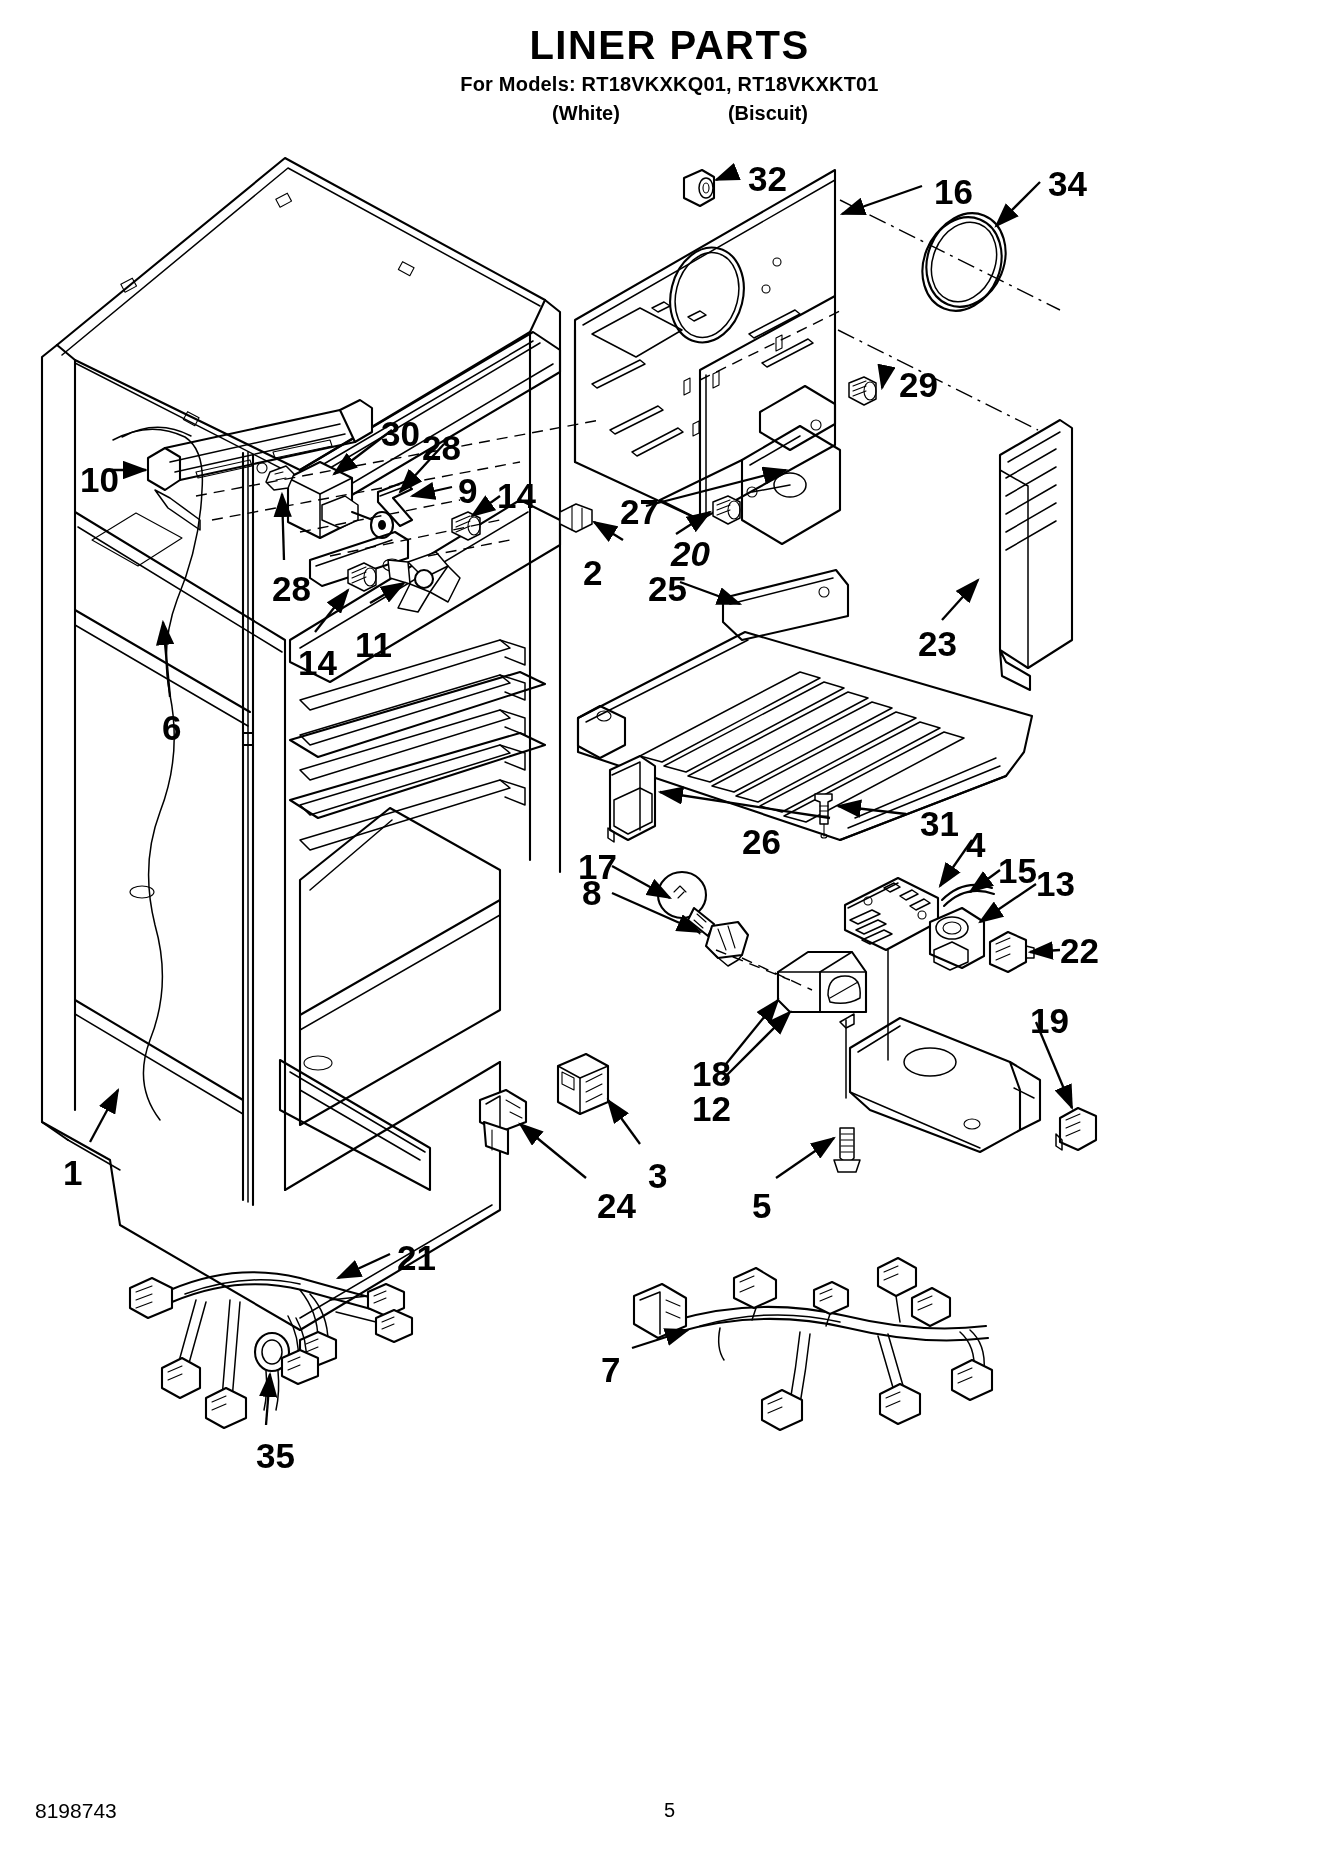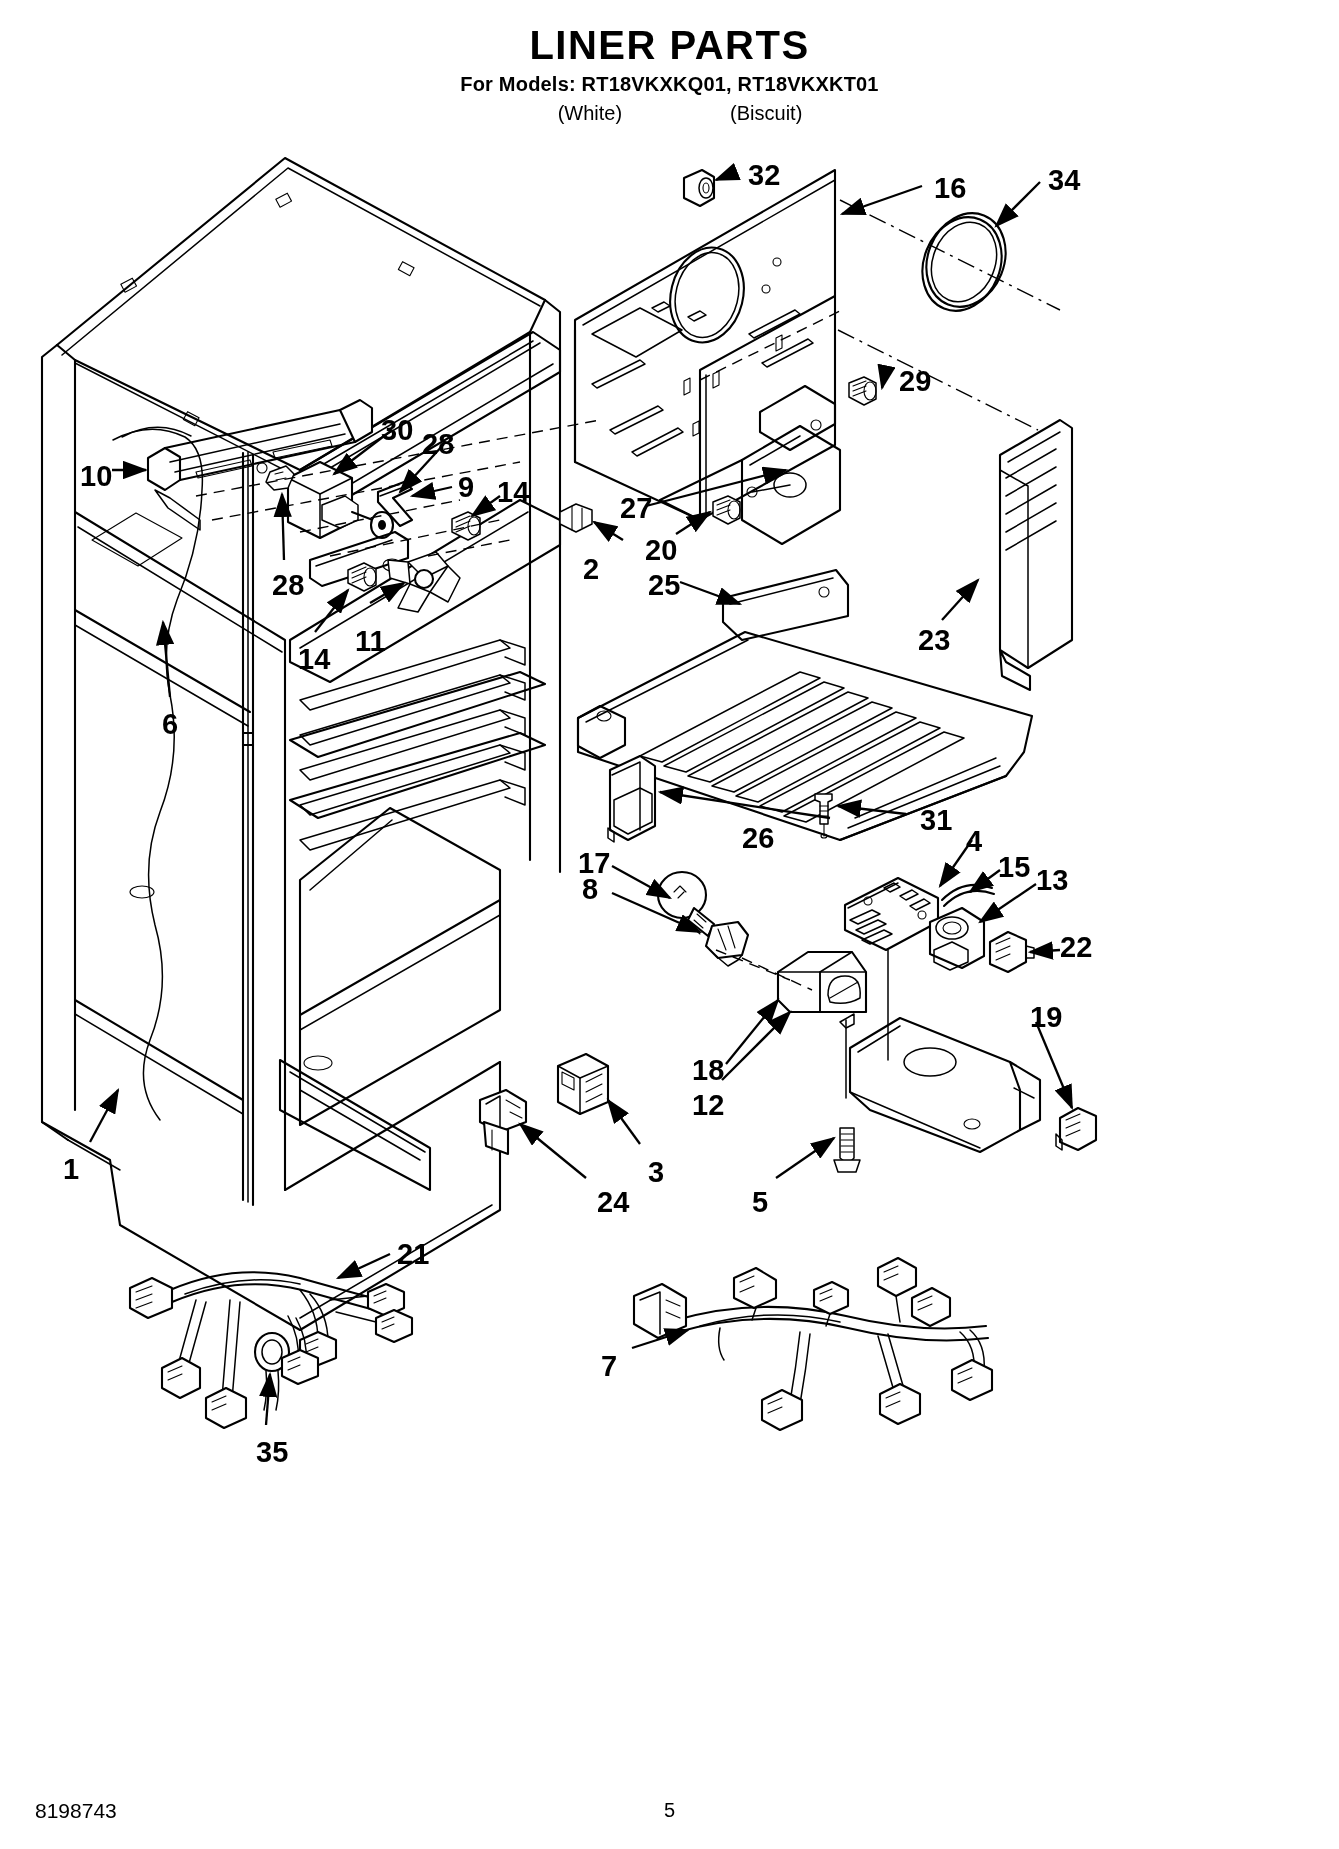--- a/index.html
+++ b/index.html
@@ -36,21 +36,21 @@
   }
   #doc-subtitle {
     font-size: 20px;
     font-weight: bold;
     margin: 7px 0 0 0;
     letter-spacing: 0.2px;
   }
   #finish-row {
     margin: 6px 9px 0 0;
     font-size: 20px;
-    font-weight: normal;
+    font-weight: bold;
     display: flex;
     justify-content: center;
     gap: 108px;
     padding-left: 30px;
   }
   
   #drawing {
     position: absolute;
     top: 0;
     left: 0;
@@ -65,21 +65,21 @@
   .ln-hair { fill: none; stroke: #000; stroke-width: 1.1; stroke-linejoin: round; stroke-linecap: round; }
   .dash { fill: none; stroke: #000; stroke-width: 1.4; stroke-dasharray: 11 7; }
   .dashdot { fill: none; stroke: #000; stroke-width: 1.4; stroke-dasharray: 18 6 3 6; }
   .fillw { fill: #ffffff; stroke: #000; stroke-width: 2.1; stroke-linejoin: round; }
   .fillw-thin { fill: #ffffff; stroke: #000; stroke-width: 1.5; stroke-linejoin: round; }
   .fillk { fill: #000000; stroke: none; }
   .lead { fill: none; stroke: #000; stroke-width: 2.3; stroke-linecap: butt; }
   
   .callout {
     position: absolute;
-    font-size: 29px;
+    font-size: 35px;
     font-weight: bold;
     font-family: "Liberation Sans", sans-serif;
     line-height: 1;
     white-space: nowrap;
     color: #000;
   }
   
   #footer {
     position: absolute;
     left: 0;
@@ -628,21 +628,21 @@
     <span class="callout" style="left:80px;  top:462px;">10</span>
     <span class="callout" style="left:355px; top:627px;">11</span>
     <span class="callout" style="left:692px; top:1091px;">12</span>
     <span class="callout" style="left:1036px;top:866px;">13</span>
     <span class="callout" style="left:497px; top:478px;">14</span>
     <span class="callout" style="left:998px; top:853px;">15</span>
     <span class="callout" style="left:934px; top:174px;">16</span>
     <span class="callout" style="left:578px; top:849px;">17</span>
     <span class="callout" style="left:692px; top:1056px;">18</span>
     <span class="callout" style="left:1030px;top:1003px;">19</span>
-    <span class="callout" style="left:645px; top:536px;">20</span>
+    <span class="callout" style="left:671px; top:536px;font-style:italic;">20</span>
     <span class="callout" style="left:397px; top:1240px;">21</span>
     <span class="callout" style="left:1060px;top:933px;">22</span>
     <span class="callout" style="left:918px; top:626px;">23</span>
     <span class="callout" style="left:578px; top:1188px;margin-left:19px;">24</span>
     <span class="callout" style="left:648px; top:571px;">25</span>
     <span class="callout" style="left:742px; top:824px;">26</span>
     <span class="callout" style="left:620px; top:494px;text-align:center;">27</span>
     <span class="callout" style="left:422px; top:430px;">28</span>
     <span class="callout" style="left:272px; top:571px;">28</span>
     <span class="callout" style="left:899px; top:367px;">29</span>

